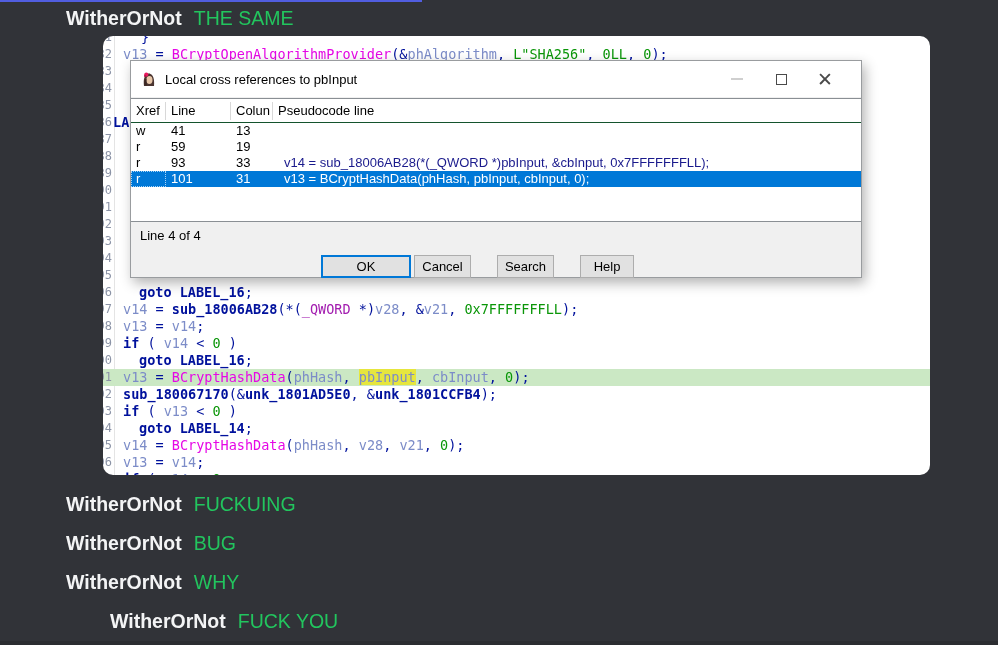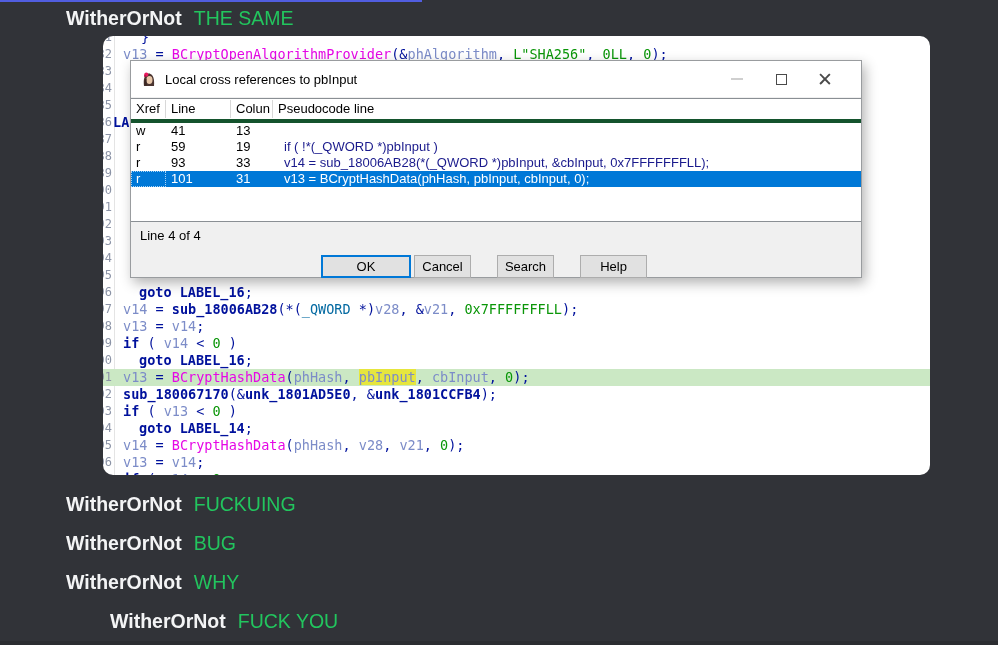--- a/index.html
+++ b/index.html
@@ -21,61 +21,61 @@
   .gutter-sep { position:absolute; left:11px; top:0; bottom:0; width:1px; background:#e4e4e4; }
   .code-line { position:absolute; left:0; right:0; height:17px; line-height:17px; white-space:pre; }
   .code-line.line-highlight { background:#cbe8c4; }
   .gutter-num { position:absolute; left:-13px; width:22px; text-align:right; color:#8b93a6; font-size:12px; }
   .toks { display:inline-block; }
   .p   { color:#00119c; }
   .kw  { color:#00119c; font-weight:bold; }
   .lv  { color:#7c8cc8; }
   .api { color:#e607e6; }
   .num { color:#0a9608; }
-  .ty  { color:#0369a1; }
+  .ty  { color:#a21caf; }
   .str { color:#0a9608; }
   .hl-y { background:#e6e63e; }
 
   
   .dialog { position:absolute; left:27px; top:24px; width:732px; height:218px;
             background:#f0f0f0; border:1px solid #999c9f; box-shadow:3px 5px 12px rgba(0,0,0,0.3);
             font-family:"Liberation Sans",sans-serif; font-size:13px; }
   .titlebar { position:absolute; left:0; top:0; right:0; height:36px; background:#ffffff;
               display:flex; align-items:center; }
   .title-icon { width:16px; height:16px; margin-left:10px; margin-right:8px; flex:0 0 auto; }
   .title-text { color:#000; font-size:13px; }
   .win-controls { margin-left:auto; display:flex; align-items:center; height:100%; padding-right:14px; }
   .win-btn { width:44px; height:100%; display:flex; align-items:center; justify-content:center; cursor:default; }
   .glyph-min { width:12px; height:0; border-top:2px solid #cfcfcf; }
   .glyph-max { width:11px; height:11px; border:1.5px solid #4a4a4a; }
   .glyph-close { font-size:19px; color:#4a4a4a; line-height:1; font-family:"DejaVu Sans",sans-serif; }
 
   .listbox { position:absolute; left:0; top:37px; right:0; height:124px; background:#ffffff;
              border-top:1px solid #8a8f94; border-bottom:1px solid #8a8f94; overflow:hidden; }
-  .hdr-row { display:flex; height:24px; align-items:center; background:#ffffff; border-bottom:4px solid #14532d; }
+  .hdr-row { display:flex; height:24px; align-items:center; background:#ffffff; border-bottom:1px solid #14532d; }
   .hdr-cell { border-right:1px solid #d8d8d8; height:18px; line-height:18px; padding-left:5px;
               overflow:hidden; white-space:nowrap; color:#000; }
   .hdr-cell:last-child { border-right:none; }
   .c0 { width:35px; flex:0 0 auto; } .c1 { width:65px; flex:0 0 auto; }
   .c2 { width:42px; flex:0 0 auto; } .c3 { flex:1 1 auto; }
   .tbl-row { display:flex; height:16px; line-height:16px; align-items:center; white-space:nowrap; }
   .tbl-cell { padding-left:5px; overflow:hidden; color:#000; }
   .cell-code { padding-left:11px; color:#1a1a8c; }
   .tbl-row.sel { background:#0078d7; }
   .tbl-row.sel .tbl-cell { color:#ffffff; }
   .tbl-row.sel .cell-xref { outline:1px dotted #a8d4f8; outline-offset:-1px; }
 
   .status-text { position:absolute; left:9px; top:167px; color:#000; }
   .btn { position:absolute; top:194px; height:23px; background:#e1e1e1; border:1px solid #adadad;
          font-family:"Liberation Sans",sans-serif; font-size:13px; color:#000;
          display:flex; align-items:center; justify-content:center; cursor:default; }
   .btn-ok     { left:190px; width:90px; border:1px solid #0078d7; box-shadow:inset 0 0 0 1px #0078d7; }
   .btn-cancel { left:283px; width:57px; }
   .btn-search { left:366px; width:57px; }
-  .btn-help   { left:449px; width:67px; }
+  .btn-help   { left:449px; width:54px; }
 </style>
 </head>
 <body>
 
 <div class="top-accent"></div>
 
 <div class="msg m1">
   <span class="author">WitherOrNot</span><span class="content">THE SAME</span>
 </div>
 
@@ -145,21 +145,20 @@
       <div id="row-container">
           <div class="tbl-row">
             <div class="tbl-cell cell-xref c0">w</div>
             <div class="tbl-cell c1">41</div>
             <div class="tbl-cell c2">13</div>
           </div>
           <div class="tbl-row">
             <div class="tbl-cell cell-xref c0">r</div>
             <div class="tbl-cell c1">59</div>
             <div class="tbl-cell c2">19</div>
-            <div class="tbl-cell cell-code c3">if ( !*(_QWORD *)pbInput )</div>
           </div>
           <div class="tbl-row">
             <div class="tbl-cell cell-xref c0">r</div>
             <div class="tbl-cell c1">93</div>
             <div class="tbl-cell c2">33</div>
             <div class="tbl-cell cell-code c3">v14 = sub_18006AB28(*(_QWORD *)pbInput, &amp;cbInput, 0x7FFFFFFFLL);</div>
           </div>
           <div class="tbl-row sel">
             <div class="tbl-cell cell-xref c0">r</div>
             <div class="tbl-cell c1">101</div>

